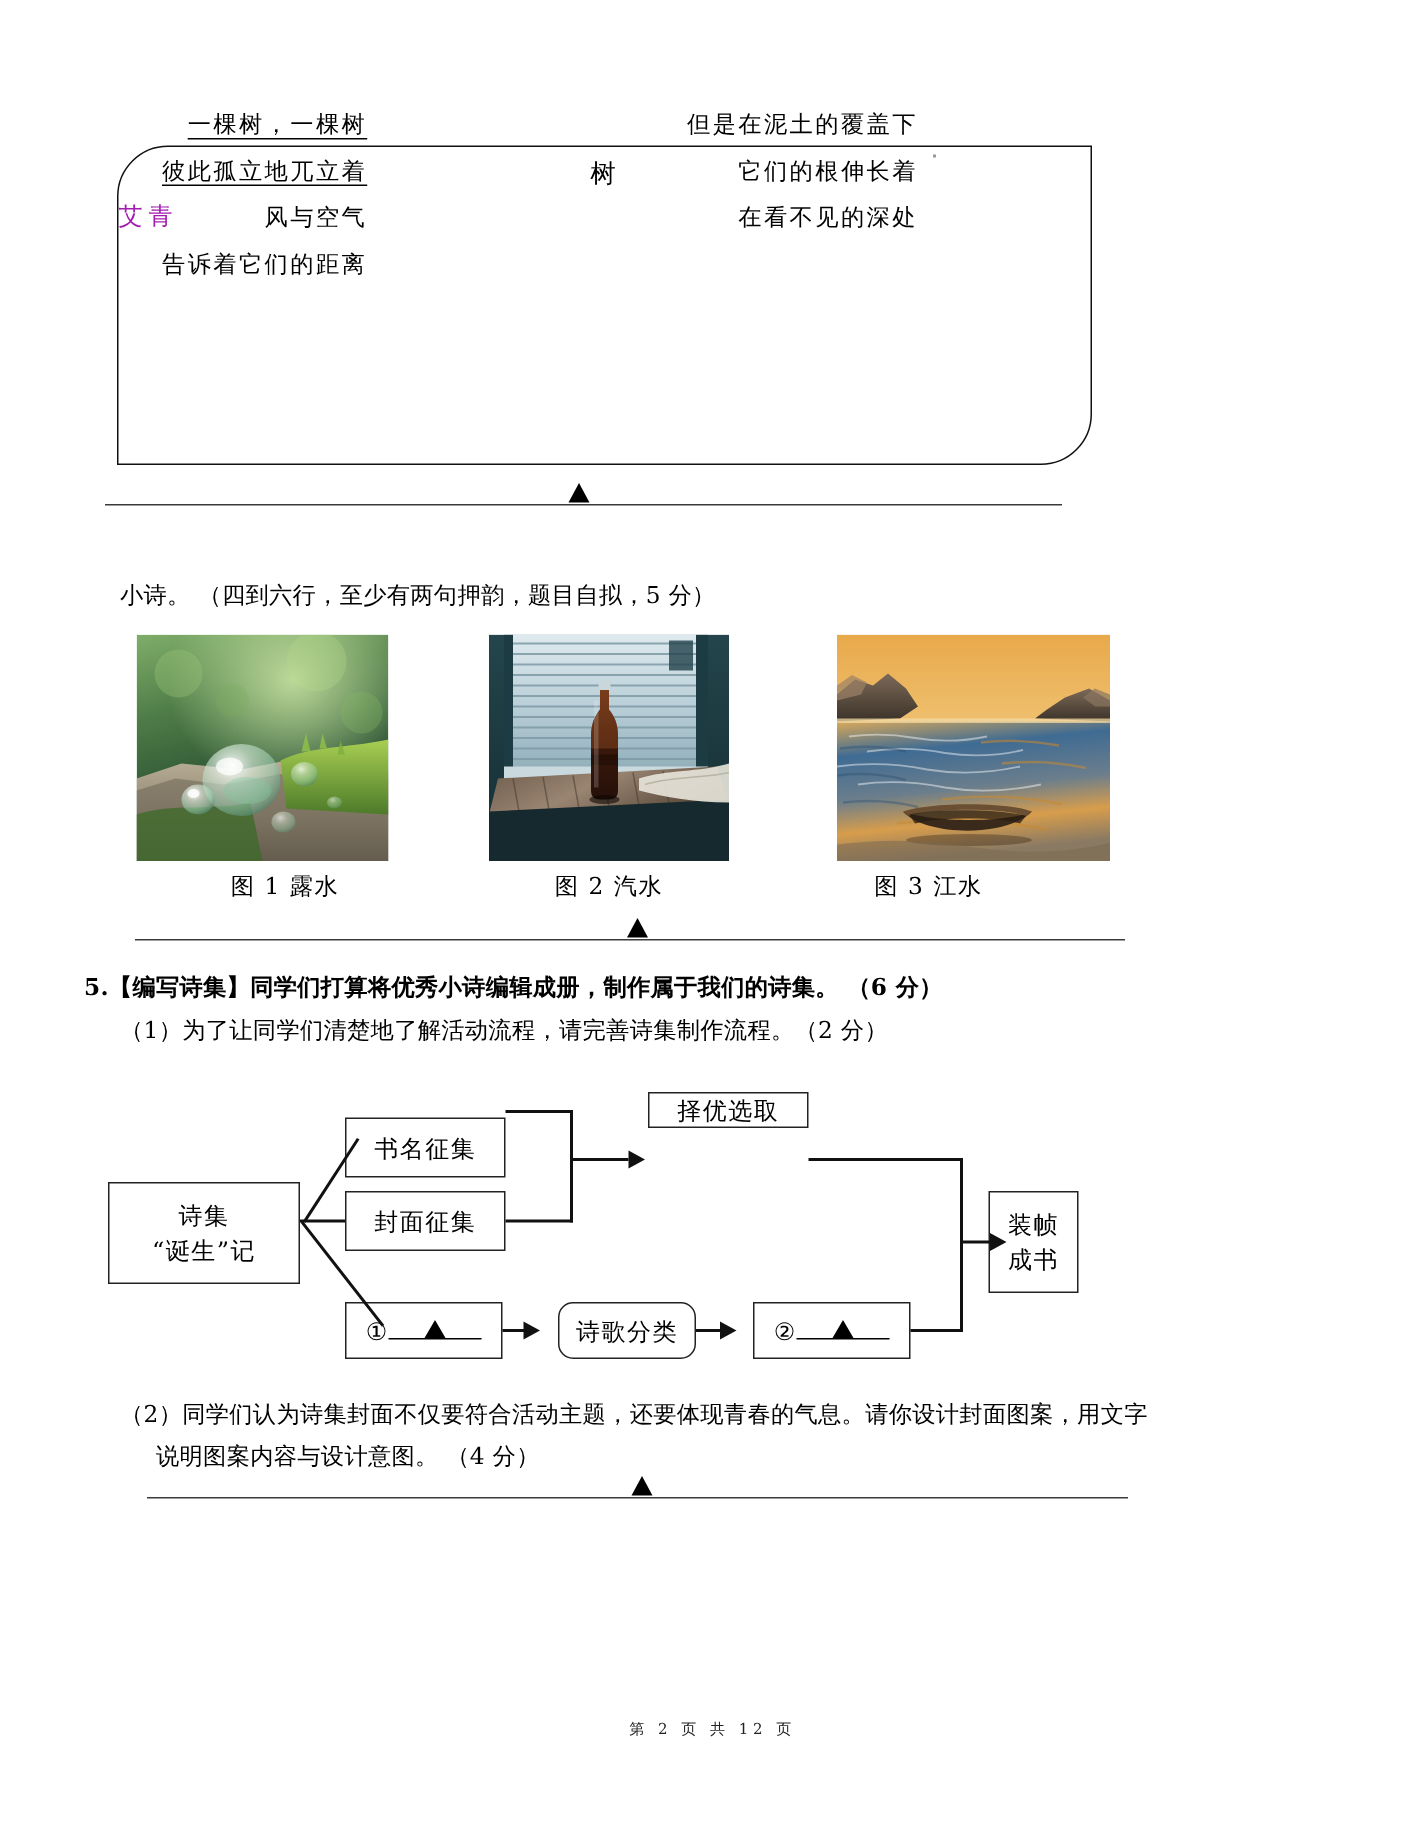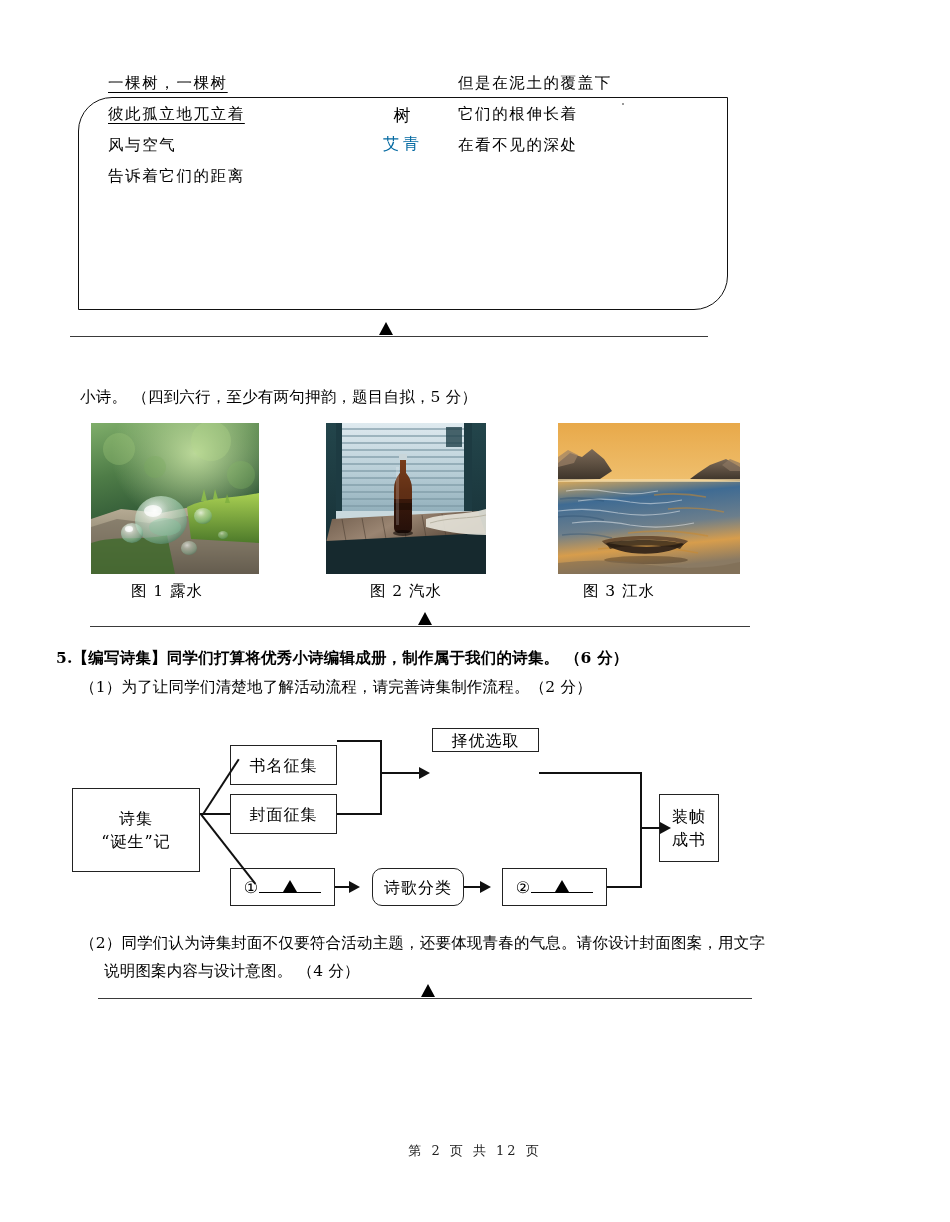--- a/index.html
+++ b/index.html
@@ -38,35 +38,34 @@
     text-align: center;
     font-size: 17px;
     font-family: "DejaVu Serif", "Liberation Serif", serif;
     letter-spacing: 2px;
   }
   .poem-author {
     position: absolute;
     left: 0;
     top: 36px;
     width: 100%;
-    text-align: center;
     font-size: 16px;
     letter-spacing: 4px;
-    color: #0369a1;
+    color: #a21caf;
   }
   .poem-col {
     position: absolute;
     font-size: 15.5px;
     line-height: 31px;
     letter-spacing: 1.6px;
     white-space: nowrap;
   }
   .poem-col.left  { left: 108px; top: 68px; }
   .poem-col.right { left: 458px; top: 68px; }
-  .poem-line { display: block; }
+  .poem-line { display: block; text-align: right; }
   .poem-line.u {
     text-decoration: underline;
     text-underline-offset: 4px;
   }
 
   
   .rule {
     position: absolute;
     height: 0;
     border-top: 1.6px solid #3a3a3a;
@@ -165,21 +164,21 @@
     background: #111;
   }
 
   
   .footer {
     position: absolute;
     left: 0;
     bottom: 62px;
     width: 100%;
     text-align: center;
-    font-size: 13px;
+    font-size: 10px;
     letter-spacing: 3px;
     color: #222;
   }
   .dot-artifact {
     position: absolute;
     width: 2px; height: 2px;
     background: #999;
   }
 </style>
 </head>
@@ -258,21 +257,21 @@
       <ellipse cx="70" cy="97" rx="26" ry="24" fill="url(#g1drop)"></ellipse>
       <ellipse cx="62" cy="88" rx="9" ry="6" fill="#ffffff" opacity="0.75"></ellipse>
       <ellipse cx="74" cy="104" rx="16" ry="9" fill="#7fc8a0" opacity="0.35"></ellipse>
       <ellipse cx="41" cy="110" rx="11" ry="10" fill="url(#g1drop)"></ellipse>
       <ellipse cx="38" cy="106" rx="4" ry="3" fill="#fff" opacity="0.8"></ellipse>
       <ellipse cx="112" cy="93" rx="9" ry="8" fill="url(#g1drop)" opacity="0.8"></ellipse>
       <ellipse cx="98" cy="125" rx="8" ry="7" fill="url(#g1drop)" opacity="0.7"></ellipse>
       <ellipse cx="132" cy="112" rx="5" ry="4" fill="url(#g1drop)" opacity="0.6"></ellipse>
     </svg>
   </div>
-  <div class="fig-cap" style="left:83px; top:581px; width:168px;">图 1 露水</div>
+  <div class="fig-cap" style="left:106px; top:581px; width:168px;">图 1 露水</div>
 
   <div class="fig" style="left:326px; top:423px; width:160px; height:151px;">
     <svg class="fig-img" viewBox="0 0 160 151" preserveAspectRatio="none">
       <defs>
         <linearGradient id="g2wall" x1="0" y1="0" x2="0" y2="1">
           <stop offset="0%" stop-color="#23454b"></stop>
           <stop offset="100%" stop-color="#152d33"></stop>
         </linearGradient>
         <linearGradient id="g2blind" x1="0" y1="0" x2="0" y2="1">
           <stop offset="0%" stop-color="#dfeaef"></stop>
@@ -390,21 +389,21 @@
   <div class="fig-cap" style="left:528px; top:581px; width:182px;">图 3 江水</div>
 
   <div class="caret" style="left:418px; top:612px;"></div>
   <div class="rule" style="left:90px; top:626px; width:660px;"></div>
 
   <div class="qline qbold" style="left:56px; top:645px;">5.【编写诗集】同学们打算将优秀小诗编辑成册，制作属于我们的诗集。 （6 分）</div>
   <div class="qline" style="left:80px; top:674px;">（1）为了让同学们清楚地了解活动流程，请完善诗集制作流程。（2 分）</div>
 
   <div>
 
-    <div class="fbox fbox-2l" style="left:72px; top:788px; width:128px; height:84px;">
+    <div class="fbox fbox-2l" style="left:72px; top:788px; width:128px; height:68px;">
       <span>诗集</span>
       <span>“诞生”记</span>
     </div>
 
     <div class="fbox" style="left:230px; top:721px; width:107px; height:40px;margin-top:24px;">
       <span>书名征集</span>
     </div>
     <div class="fbox" style="left:230px; top:794px; width:107px; height:40px;">
       <span>封面征集</span>
     </div>

